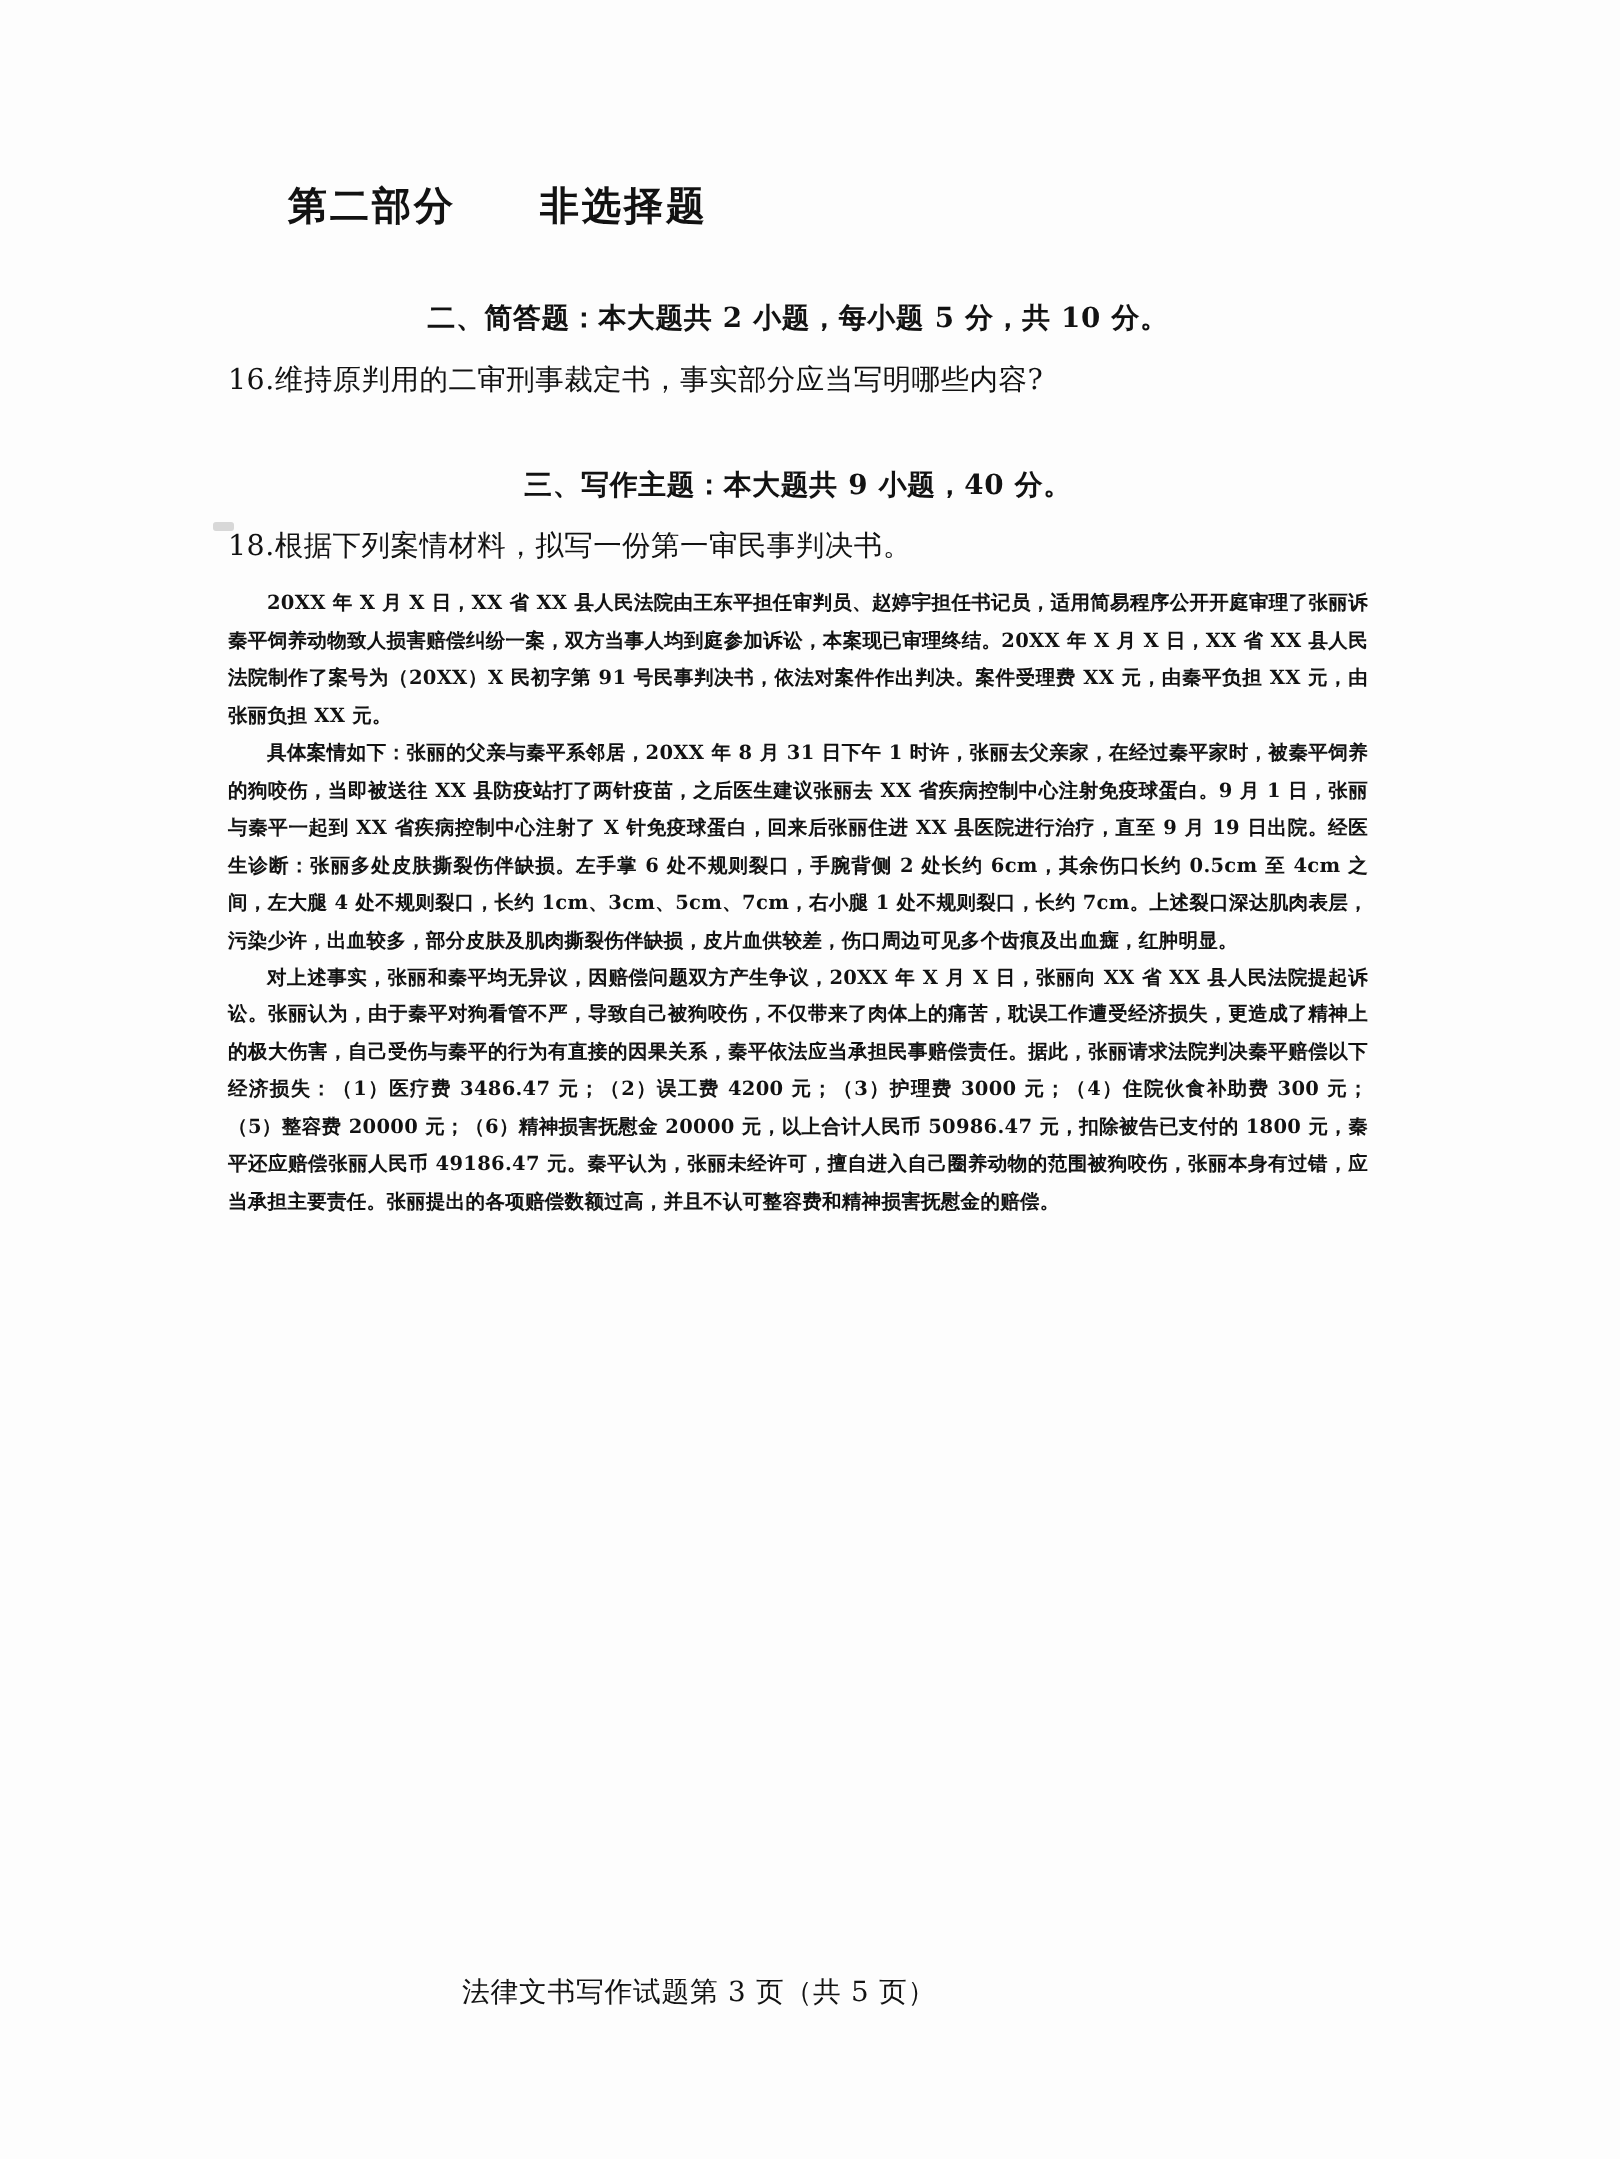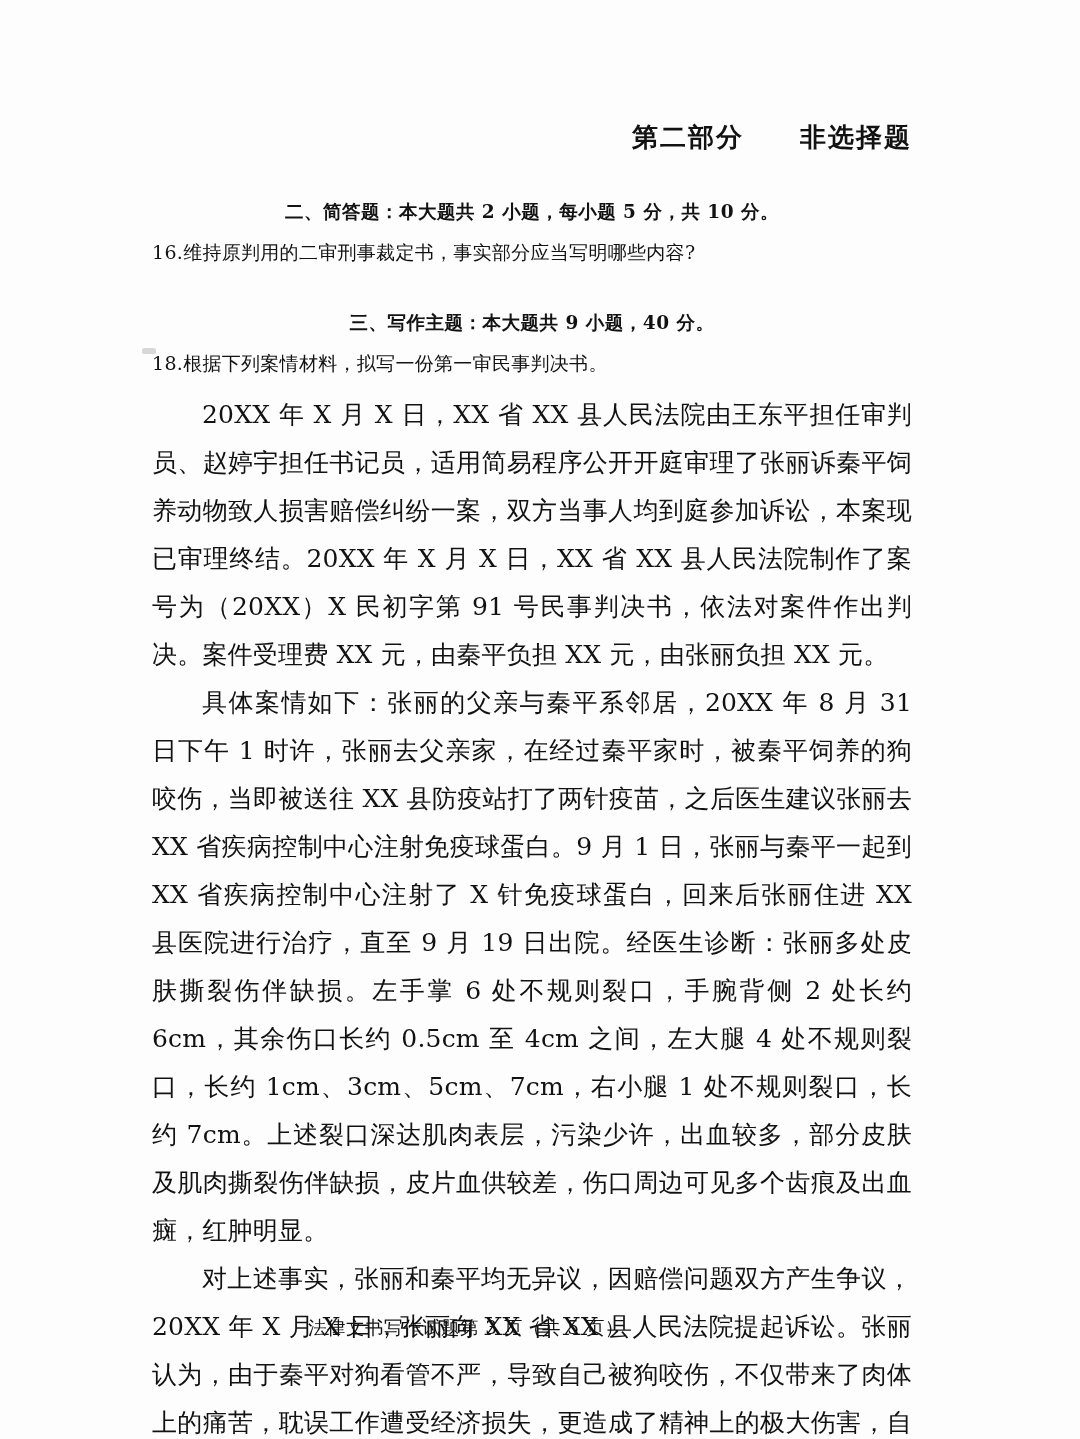--- a/index.html
+++ b/index.html
@@ -22,21 +22,21 @@
     height: 1439px;
     background: #fdfdfd;
   }
   .content {
     position: absolute;
     left: 152px;
     top: 120px;
     width: 760px;
   }
   .part-title {
-    text-align: right;
+    text-align: left;
     font-size: 26px;
     font-weight: bold;
     letter-spacing: 2px;
     margin: 0 0 44px 0;
     padding-left: 40px;
   }
   .part-title .gap {
     display: inline-block;
     width: 56px;
   }
@@ -53,28 +53,28 @@
     letter-spacing: 0.3px;
   }
   .q-num {
     display: inline-block;
     min-width: 30px;
   }
   .spacer {
     height: 30px;
   }
   .para {
-    font-size: 25px;
+    font-size: 13px;
     line-height: 1.92;
     text-align: justify;
     text-justify: inter-ideograph;
     text-indent: 2em;
     margin: 0;
     letter-spacing: 0.2px;
-    font-weight: normal;
+    font-weight: bold;
   }
   .footer {
     position: absolute;
     left: 0;
     top: 1315px;
     width: 868px;
     text-align: center;
     font-size: 18.5px;
     letter-spacing: 0.5px;
     padding-left: 32px;

